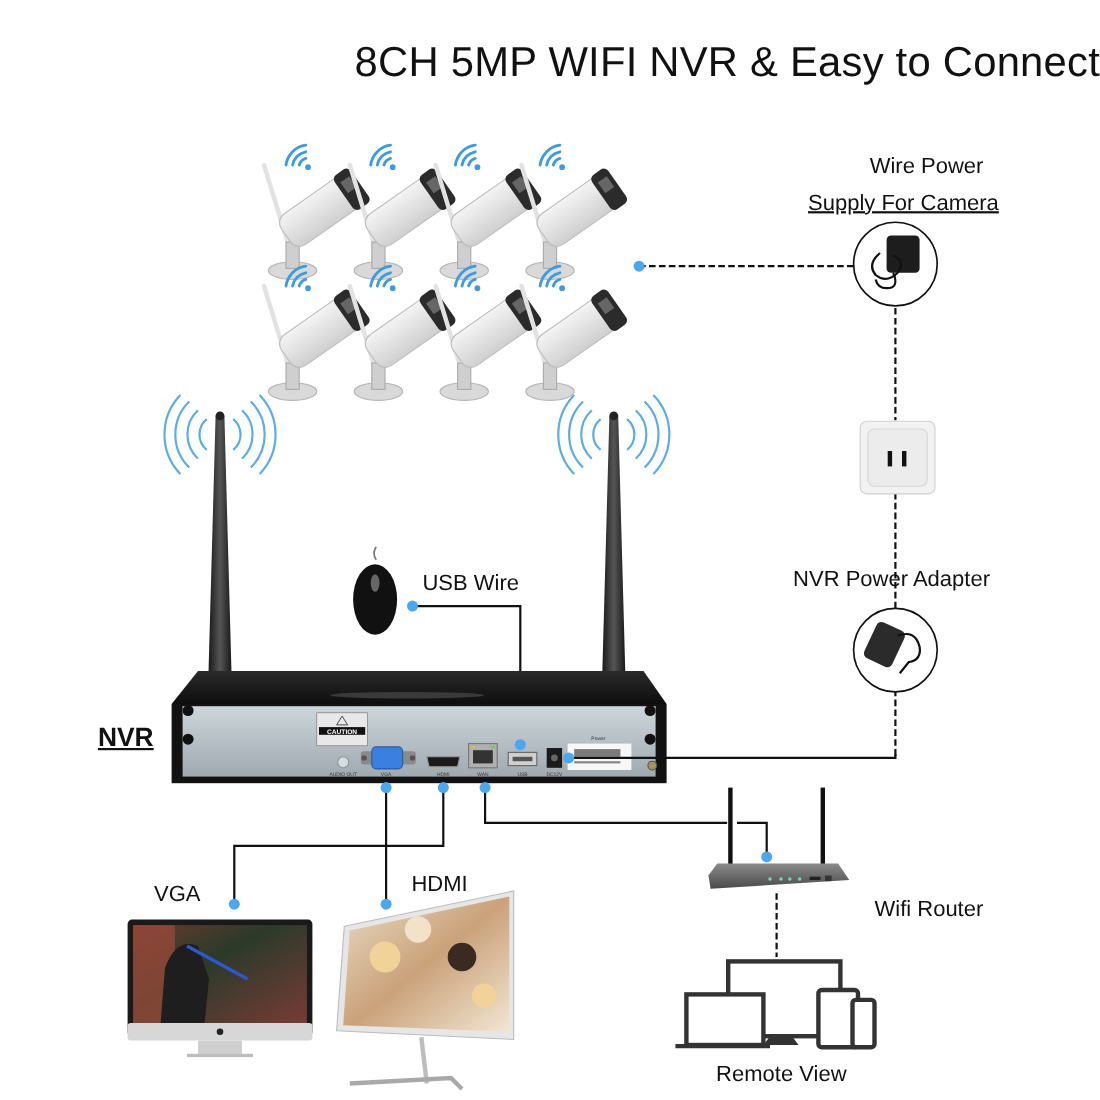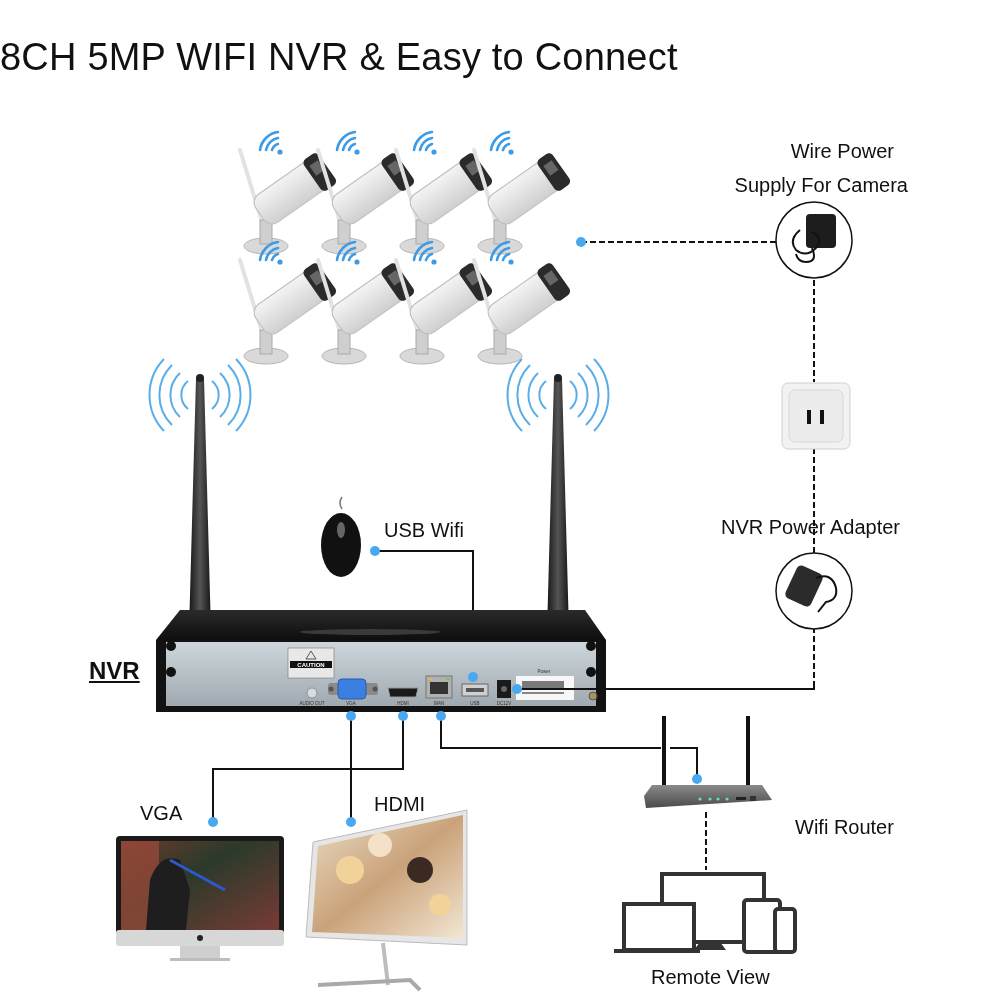--- a/index.html
+++ b/index.html
@@ -1,18 +1,18 @@
 <!DOCTYPE html>
 <html><head>
 <meta charset="utf-8">
 <style>
   html, body { margin:0; padding:0; background:#ffffff; }
   body { width:1000px; height:1000px; position:relative; overflow:hidden; font-family:"Liberation Sans", sans-serif; }
   #stage { position:absolute; left:0; top:0; width:1000px; height:1000px; }
-  .title { position:absolute; left:0; top:36px; width:1000px; text-align:left; font-size:38px; color:#111; letter-spacing:0.2px; }
+  .title { position:absolute; left:0; top:36px; width:1000px; text-align:right; font-size:38px; color:#111; letter-spacing:0.2px; }
   .lbl { position:absolute; font-size:20px; color:#111; white-space:nowrap; }
   .lbl-bold { font-weight:bold; font-size:24px;text-decoration:underline; }
   .center { text-align:right; }
   svg text { font-family:"Liberation Sans", sans-serif; }
 </style>
 </head>
 <body>
 
 <div id="stage">
   <div class="title">8CH 5MP WIFI NVR &amp; Easy to Connect</div>
@@ -290,21 +290,21 @@
       <rect x="662" y="874" width="102" height="68"></rect>
       <path d="M 700 942 L 720 942 L 726 950 L 694 950 Z" fill="#333" stroke="none"></path>
       <rect x="624" y="904" width="70" height="46" fill="#fff"></rect>
       <path d="M 614 951 L 700 951" stroke-width="4"></path>
       <rect x="744" y="900" width="36" height="52" rx="3" fill="#fff"></rect>
       <rect x="775" y="909" width="20" height="43" rx="3" fill="#fff"></rect>
     </g>
   </svg>
 
   <div class="lbl center" style="left:730px;top:140px;width:164px;">Wire Power</div>
-  <div class="lbl center" style="left:716px;top:174px;width:192px;">Supply For Camera</div>
-  <div class="lbl" style="left:384px;top:519px;">USB Wifi</div>
+  <div class="lbl center" style="left:716px;top:174px;width:192px;text-decoration:underline;">Supply For Camera</div>
+  <div class="lbl" style="left:384px;top:519px;">USB Wire</div>
   <div class="lbl lbl-bold" style="left:89px;top:657px;">NVR</div>
   <div class="lbl" style="left:721px;top:516px;">NVR Power Adapter</div>
   <div class="lbl" style="left:140px;top:802px;">VGA</div>
   <div class="lbl" style="left:374px;top:793px;">HDMI</div>
   <div class="lbl" style="left:795px;top:788px;margin-top:28px;">Wifi Router</div>
   <div class="lbl" style="left:651px;top:966px;">Remote View</div>
 </div>
 
 </body></html>

